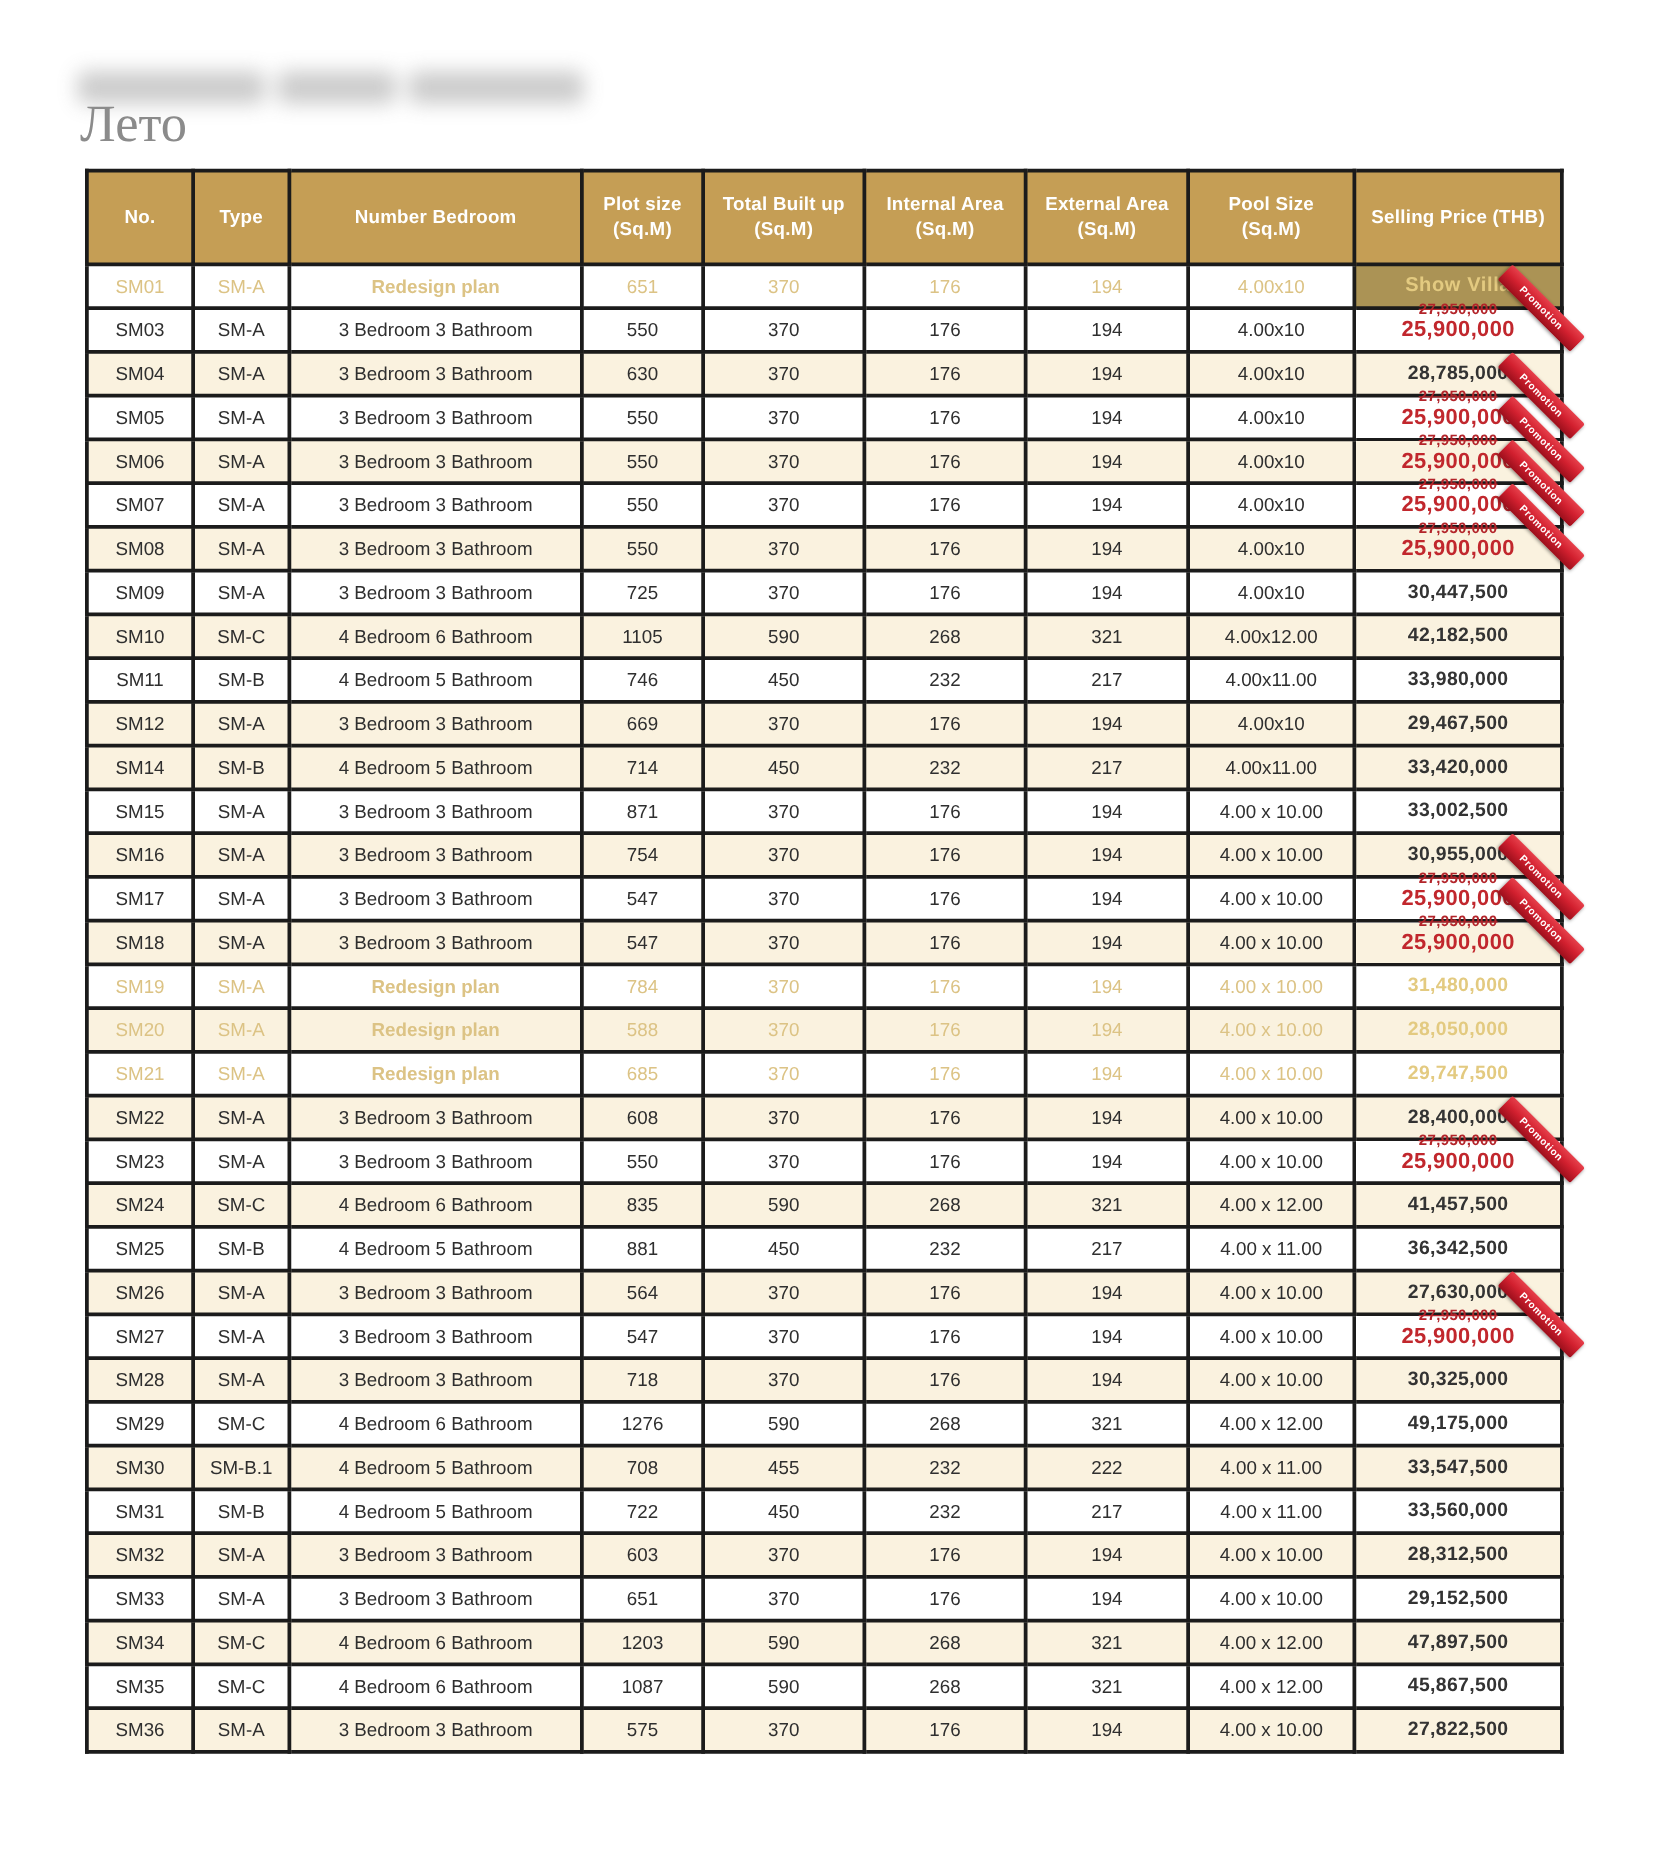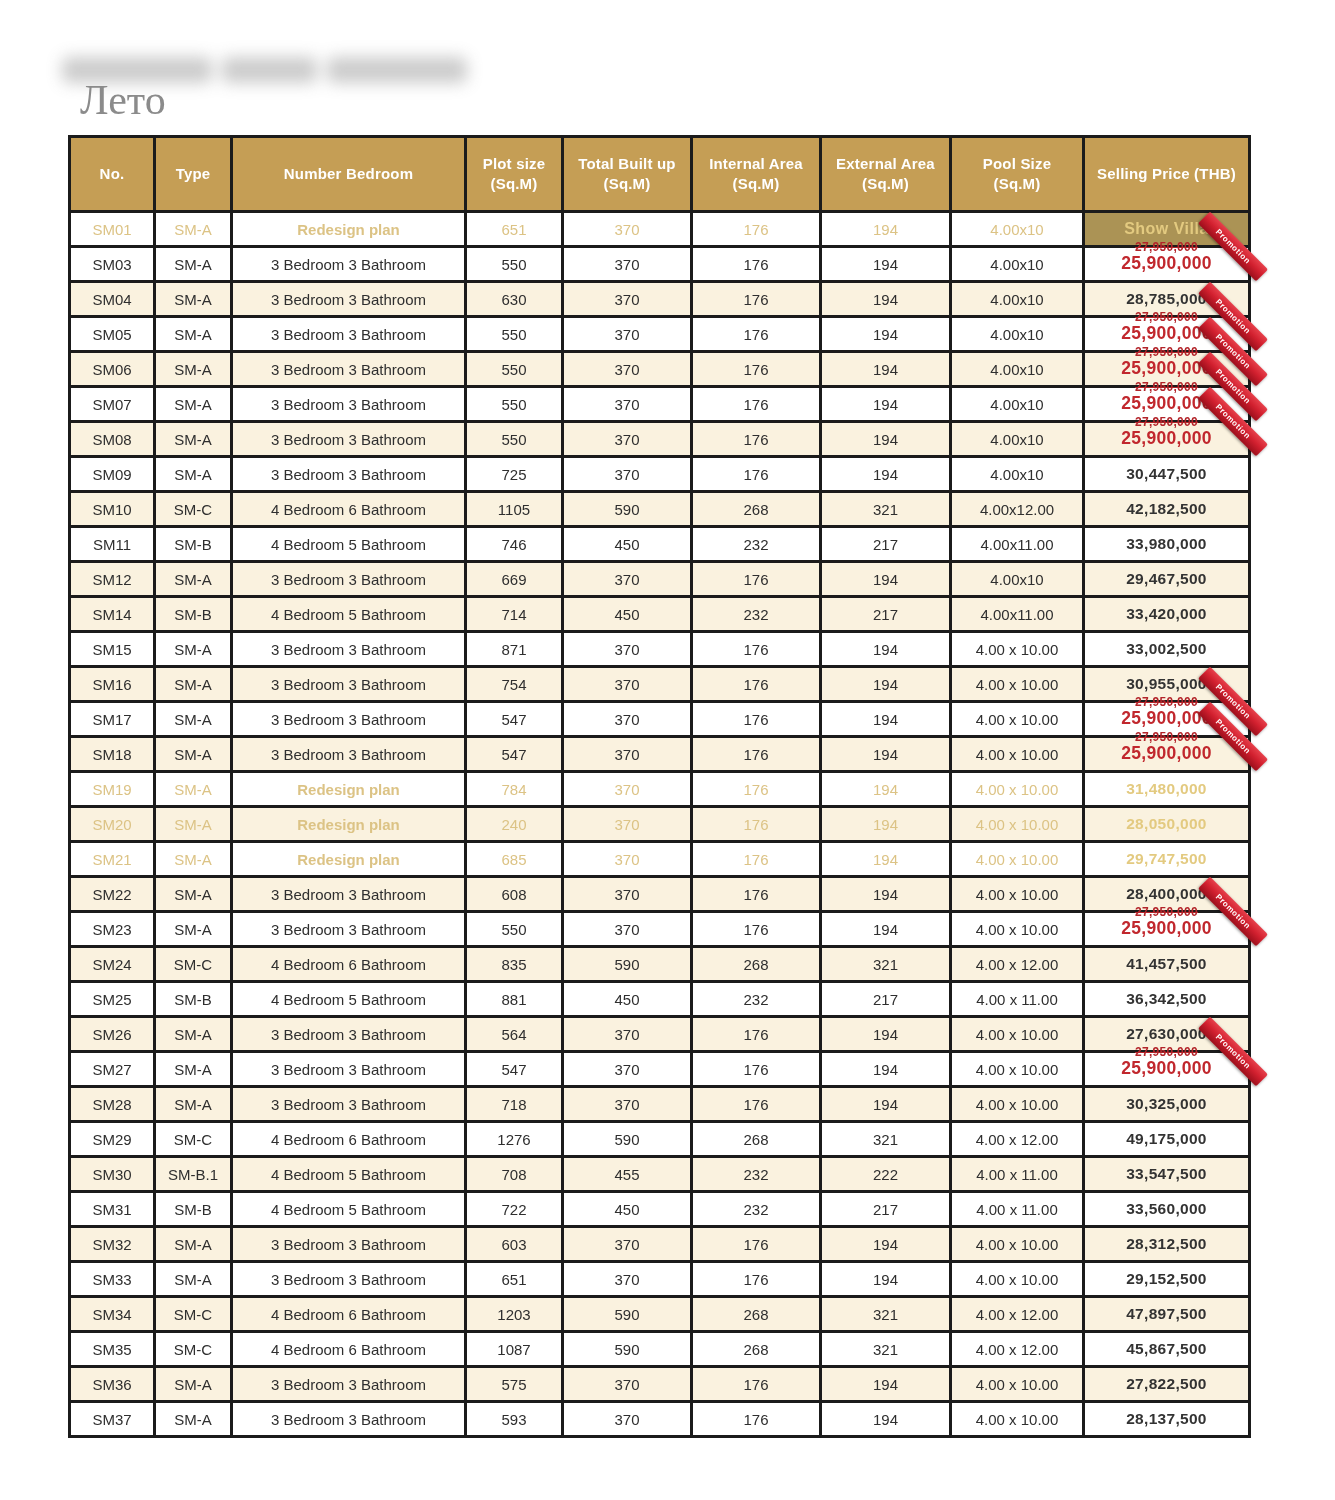--- a/index.html
+++ b/index.html
@@ -12,21 +12,21 @@
     width:1335px;height:1500px;background:#ffffff;position:relative;
     font-family:"Liberation Sans", sans-serif;color:var(--text);
     overflow:hidden;
   }
   
   .watermark{position:absolute;left:62px;top:48px;width:420px;height:44px;
     display:flex;gap:10px;align-items:center;filter:blur(8px);opacity:.45;}
   .watermark .blob{background:#8e8e8e;height:26px;border-radius:6px;}
   .watermark .b1{width:150px;} .watermark .b2{width:95px;} .watermark .b3{width:140px;}
   .page-title{
-    position:absolute;left:80px;top:76px;
+    position:absolute;left:64px;top:76px;
     font-family:"Liberation Serif", serif;font-size:42px;color:#8b8b8b;
   }
   table.pricing{
     position:absolute;left:68px;top:135px;width:1180px;
     border-collapse:collapse;table-layout:fixed;
   }
   th,td{
     border:3px solid var(--border);text-align:center;vertical-align:middle;
     padding:0;
   }
@@ -309,21 +309,21 @@
         <td>370</td>
         <td>176</td>
         <td>194</td>
         <td>4.00 x 10.00</td>
         <td class="cell-price">31,480,000</td>
       </tr>
       <tr class="cream faded">
         <td>SM20</td>
         <td>SM-A</td>
         <td class="redesign">Redesign plan</td>
-        <td>240</td>
+        <td>588</td>
         <td>370</td>
         <td>176</td>
         <td>194</td>
         <td>4.00 x 10.00</td>
         <td class="cell-price">28,050,000</td>
       </tr>
       <tr class="faded">
         <td>SM21</td>
         <td>SM-A</td>
         <td class="redesign">Redesign plan</td>
@@ -498,25 +498,14 @@
         <td>SM36</td>
         <td>SM-A</td>
         <td>3 Bedroom 3 Bathroom</td>
         <td>575</td>
         <td>370</td>
         <td>176</td>
         <td>194</td>
         <td>4.00 x 10.00</td>
         <td class="cell-price">27,822,500</td>
       </tr>
-      <tr>
-        <td>SM37</td>
-        <td>SM-A</td>
-        <td>3 Bedroom 3 Bathroom</td>
-        <td>593</td>
-        <td>370</td>
-        <td>176</td>
-        <td>194</td>
-        <td>4.00 x 10.00</td>
-        <td class="cell-price">28,137,500</td>
-      </tr>
     </tbody>
 </table>
 
 </body></html>

